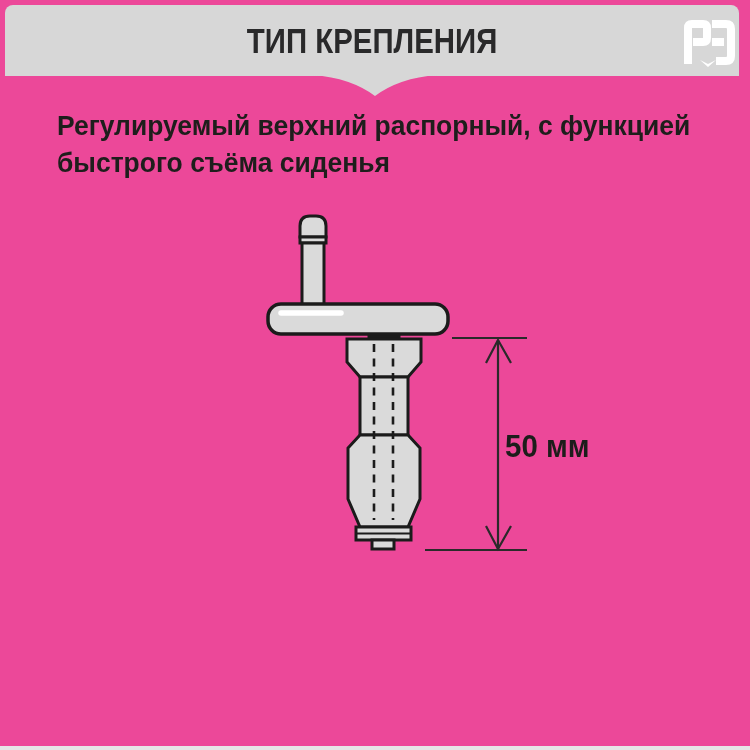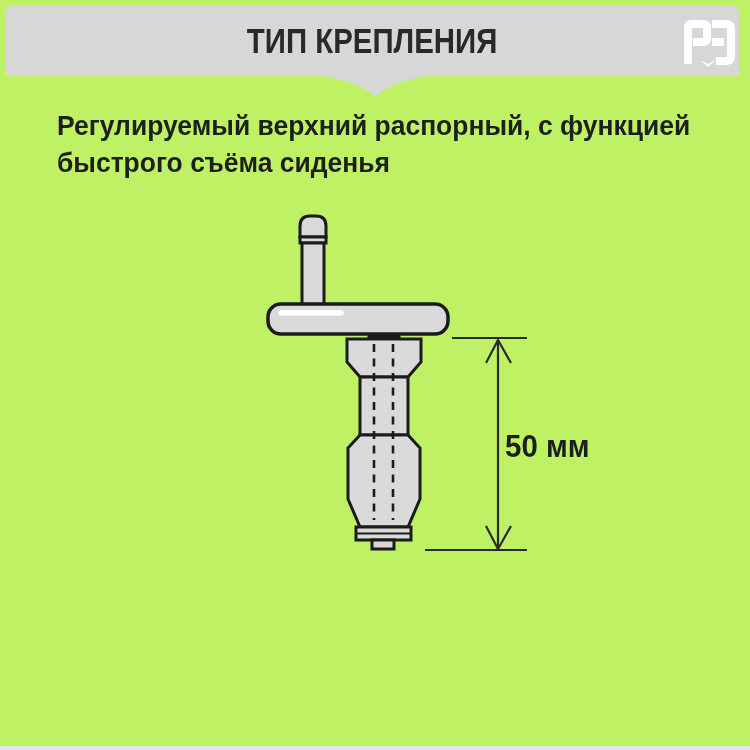--- a/index.html
+++ b/index.html
@@ -3,21 +3,21 @@
 <meta charset="utf-8">
 <style>
   html,body{margin:0;padding:0;}
   body{
     font-family:"Liberation Sans",sans-serif;
     background:#ffffff;
   }
   .page{
     position:relative;
     width:750px;height:750px;
-    background:#bef264;
+    background:#ec4899;
     overflow:hidden;
   }
   
   .header-band{
     position:absolute;
     left:5px;top:5px;width:734px;height:71px;
     background:#d7d7d7;
     border-radius:8px 8px 0 0;
     display:flex;align-items:center;justify-content:center;
   }

